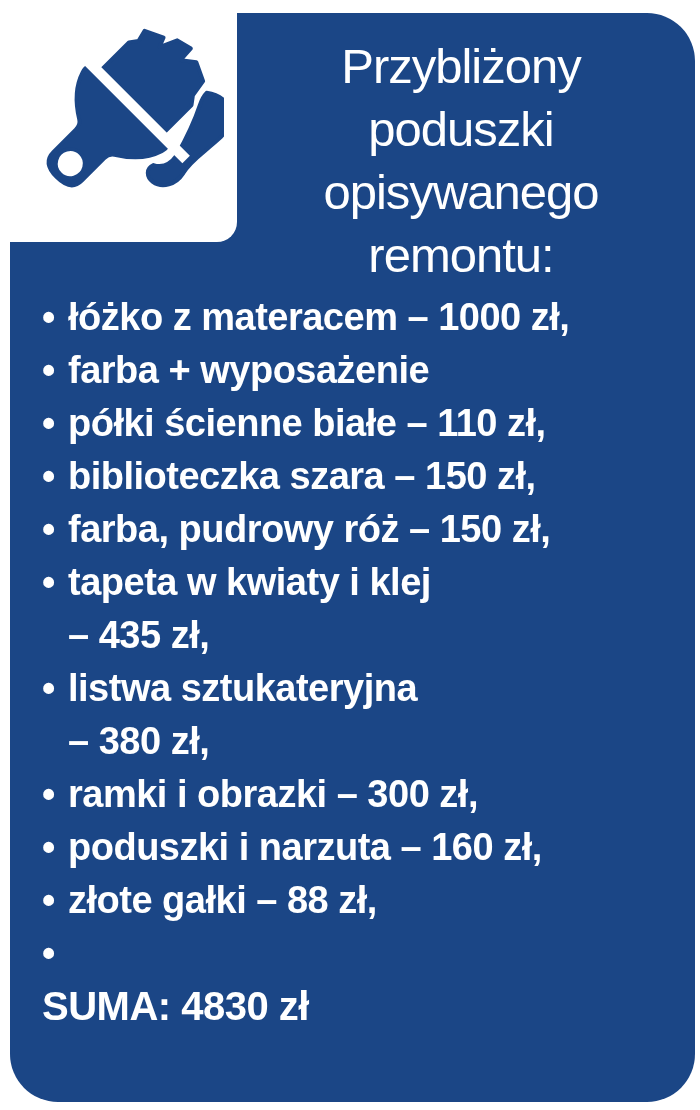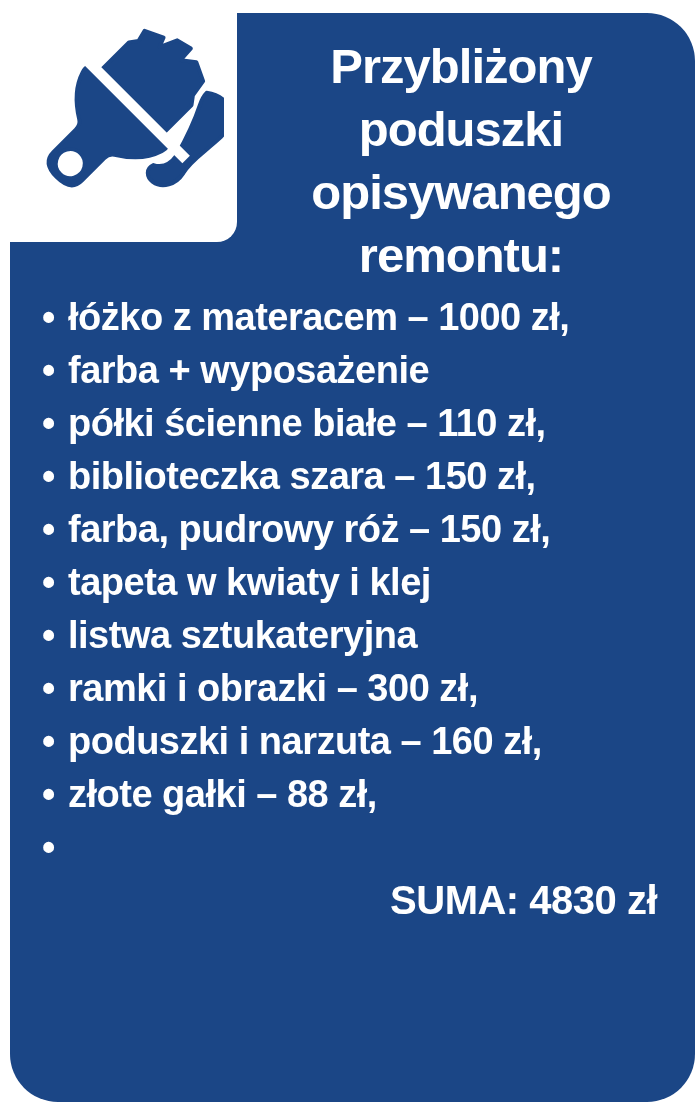--- a/index.html
+++ b/index.html
@@ -12,32 +12,32 @@
     position:absolute;left:10px;top:13px;width:685px;height:1089px;
     border-radius:48px;
   }
   .badge{
     position:absolute;left:0;top:0;width:237px;height:242px;
     background:#ffffff;border-bottom-right-radius:20px;z-index:2;
   }
   .badge svg{position:absolute;left:12px;top:8px;}
   .title{
     position:absolute;left:225px;top:22px;width:452px;
-    text-align:center;color:#ffffff;font-weight:bold;
+    text-align:center;color:#ffffff;font-weight:normal;
     font-size:49px;line-height:63px;letter-spacing:-1px;
   }
   .list{
     position:absolute;left:32px;top:278px;width:633px;
     color:#ffffff;font-weight:bold;font-size:38px;line-height:53px;
     letter-spacing:-0.5px;
   }
   .row{display:flex;}
   .bullet{flex:0 0 26px;width:26px;}
   .summary{
-    text-align:right;padding-right:18px;font-size:40px;line-height:53px;
+    text-align:left;padding-right:18px;font-size:40px;line-height:53px;
   }
 </style>
 </head>
 <body>
 
 <div class="panel" style="background: rgb(27, 70, 134);">
   <div class="title">
     <div>Przybliżony</div>
     <div>poduszki</div>
     <div>opisywanego</div>
@@ -65,27 +65,29 @@
       <div class="row">
         <span class="bullet">•</span>
         <span class="txt">farba, pudrowy róż – 150 zł,</span>
       </div>
       <div class="row">
         <span class="bullet">•</span>
         <span class="txt">tapeta w kwiaty i klej</span>
       </div>
       <div class="row">
         <span class="bullet"></span>
+        <span class="txt">– 435 zł,</span>
       </div>
       <div class="row">
         <span class="bullet">•</span>
         <span class="txt">listwa sztukateryjna</span>
       </div>
       <div class="row">
         <span class="bullet"></span>
+        <span class="txt">– 380 zł,</span>
       </div>
       <div class="row">
         <span class="bullet">•</span>
         <span class="txt">ramki i obrazki – 300 zł,</span>
       </div>
       <div class="row">
         <span class="bullet">•</span>
         <span class="txt">poduszki i narzuta – 160 zł,</span>
       </div>
       <div class="row">

